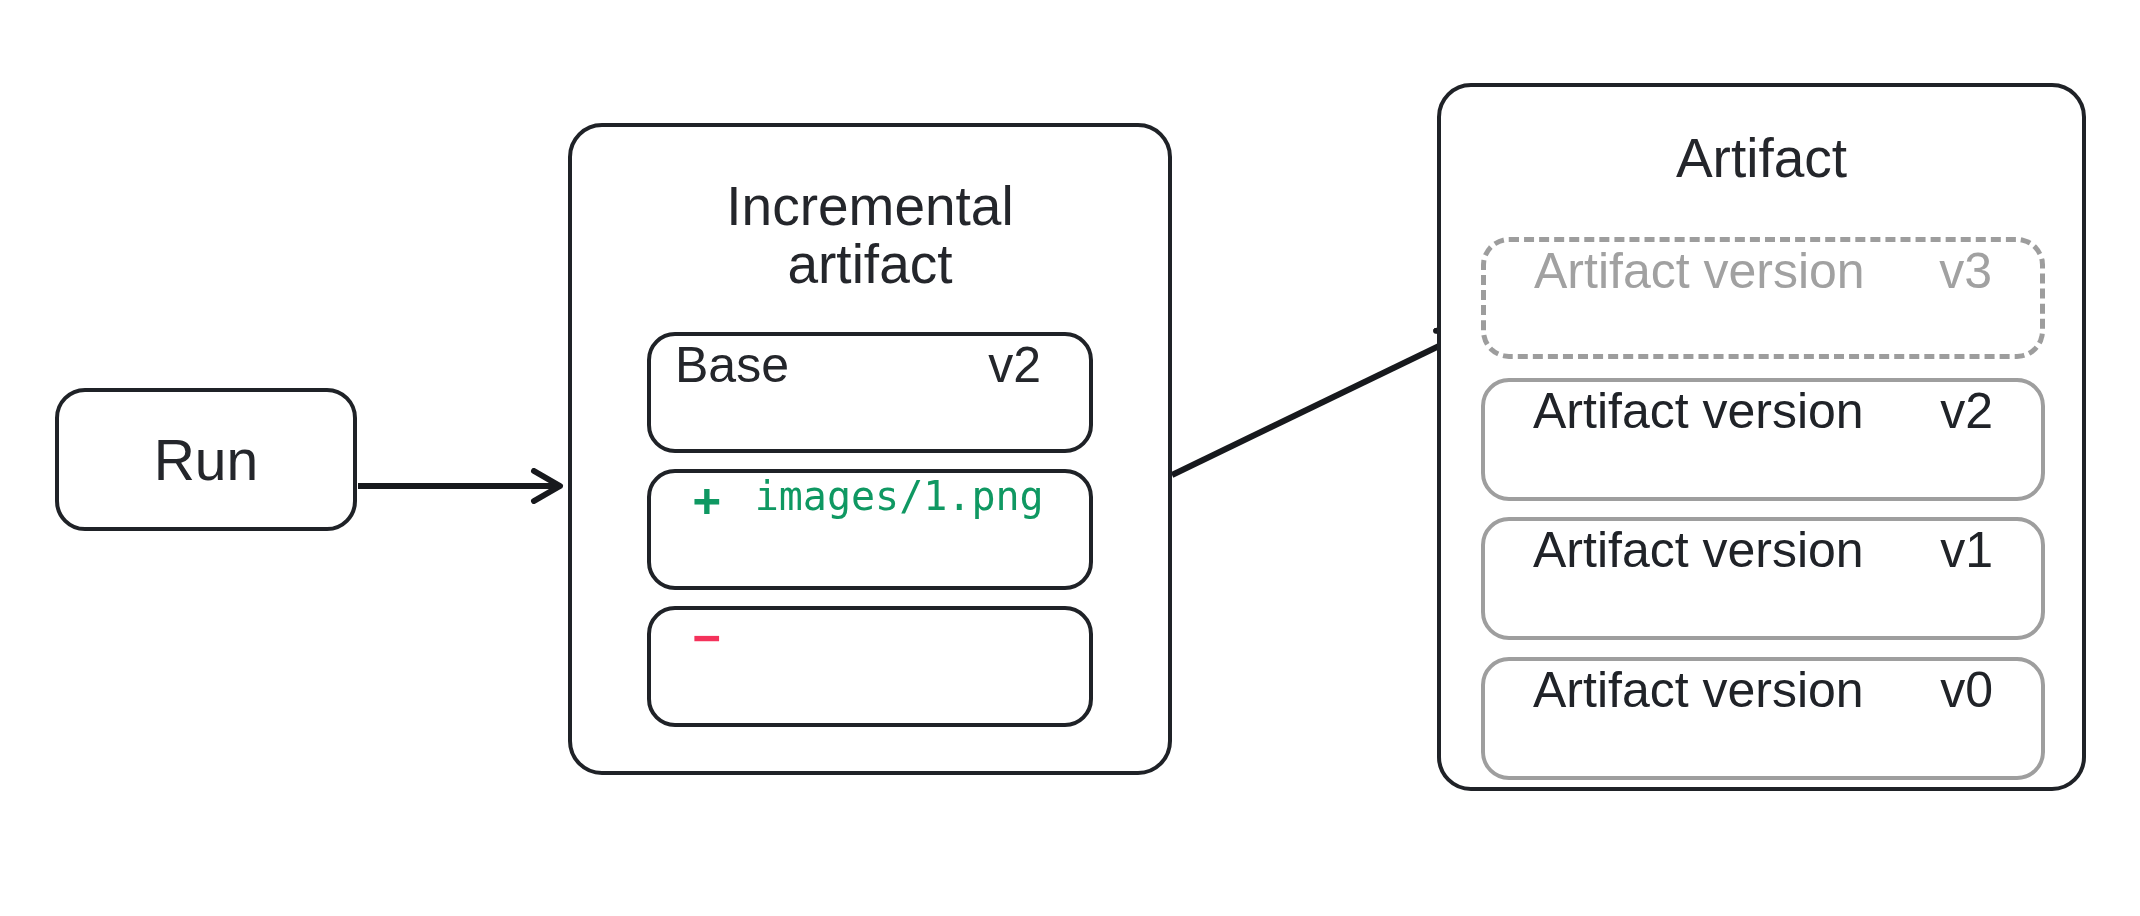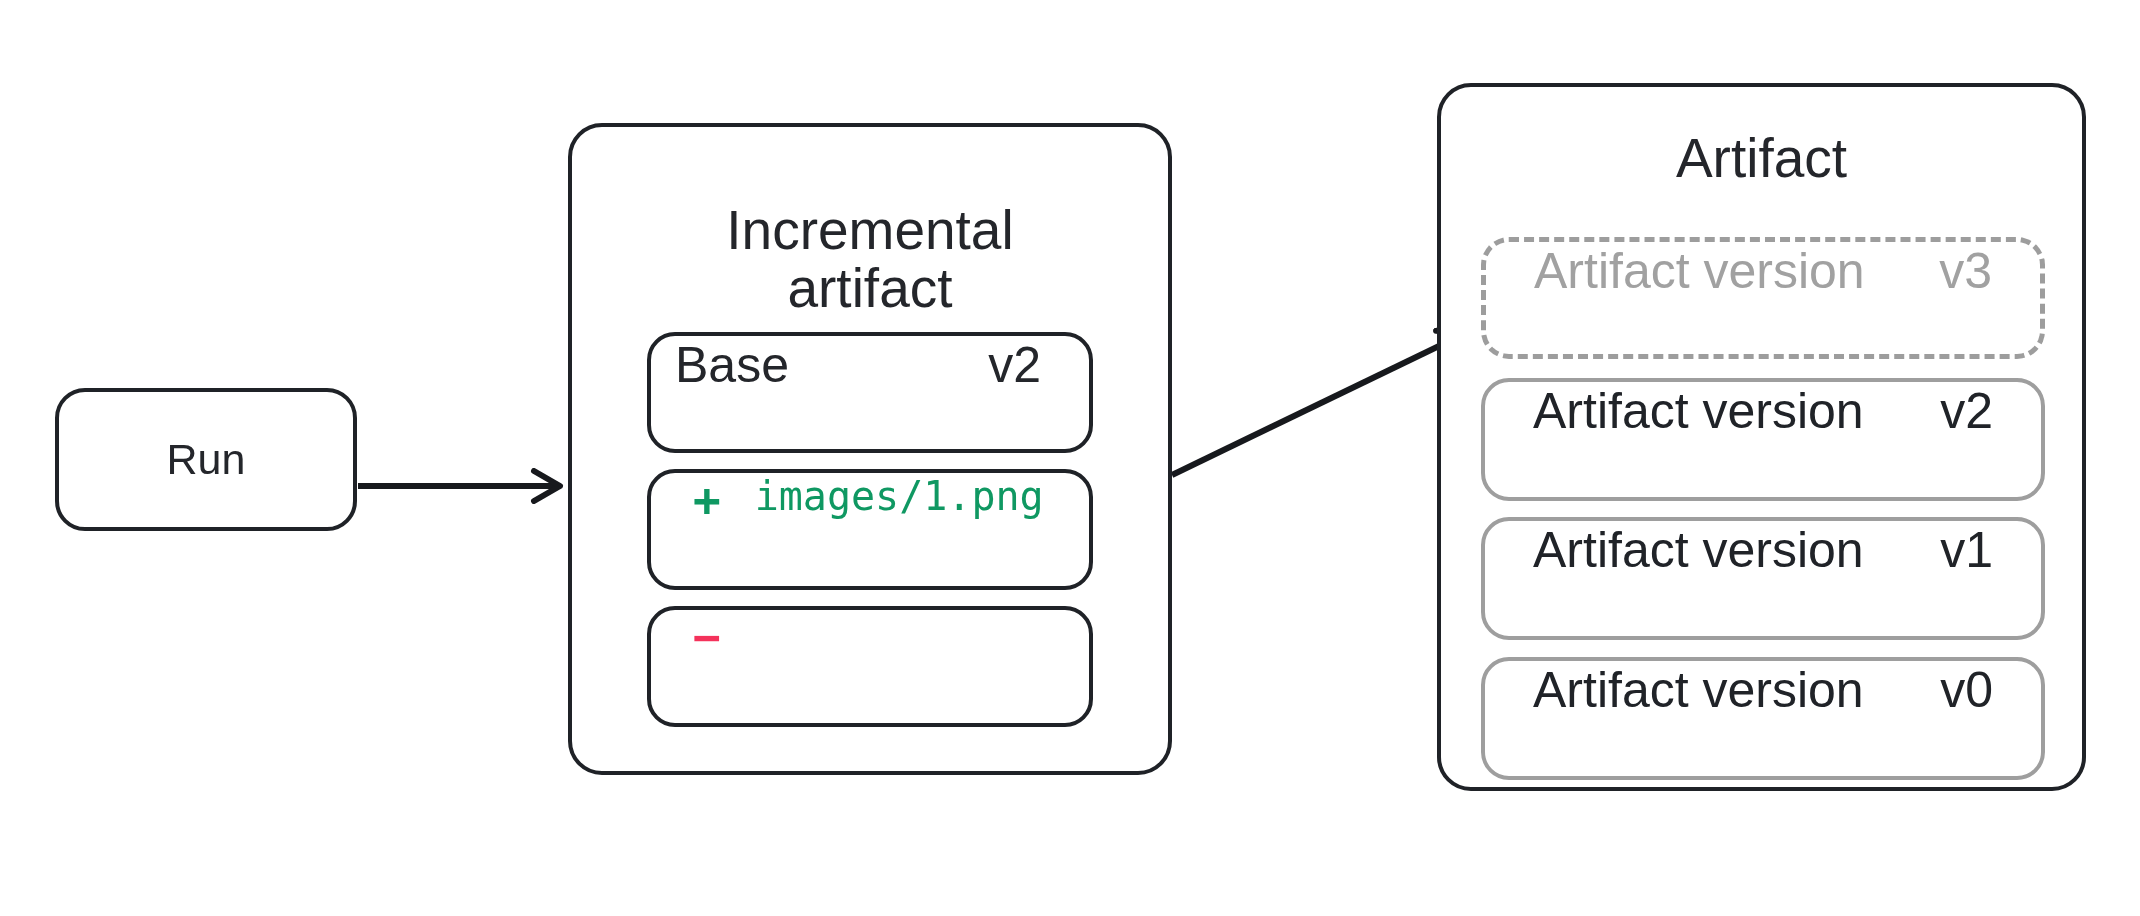--- a/index.html
+++ b/index.html
@@ -21,39 +21,39 @@
   .node {
     position: absolute;
     box-sizing: border-box;
     background: #ffffff;
     border: 4px solid #1f2227;
   }
   .node-run {
     left: 55px; top: 388px; width: 302px; height: 143px;
     border-radius: 30px;
     display: flex; align-items: center; justify-content: center;
-    font-size: 43px;
+    font-size: 57px;
   }
   .node-incremental {
     left: 568px; top: 123px; width: 604px; height: 652px;
     border-radius: 34px;
   }
   .node-artifact {
     left: 1437px; top: 83px; width: 649px; height: 708px;
     border-radius: 34px;
   }
   .node-title {
     position: absolute;
     left: 0; right: 0;
     text-align: center;
     font-size: 55px;
     line-height: 58px;
     color: #24262b;
   }
-  .node-incremental .node-title { top: 50px; margin-top: 24px; }
+  .node-incremental .node-title { top: 50px; }
   .node-incremental .node-title .wrap { display: inline-block; max-width: 360px; }
   .node-artifact .node-title { top: 42px; }
   .chip {
     position: absolute;
     box-sizing: border-box;
     background: #ffffff;
     display: flex;
     border-radius: 28px;
   }
   .chip-row {

